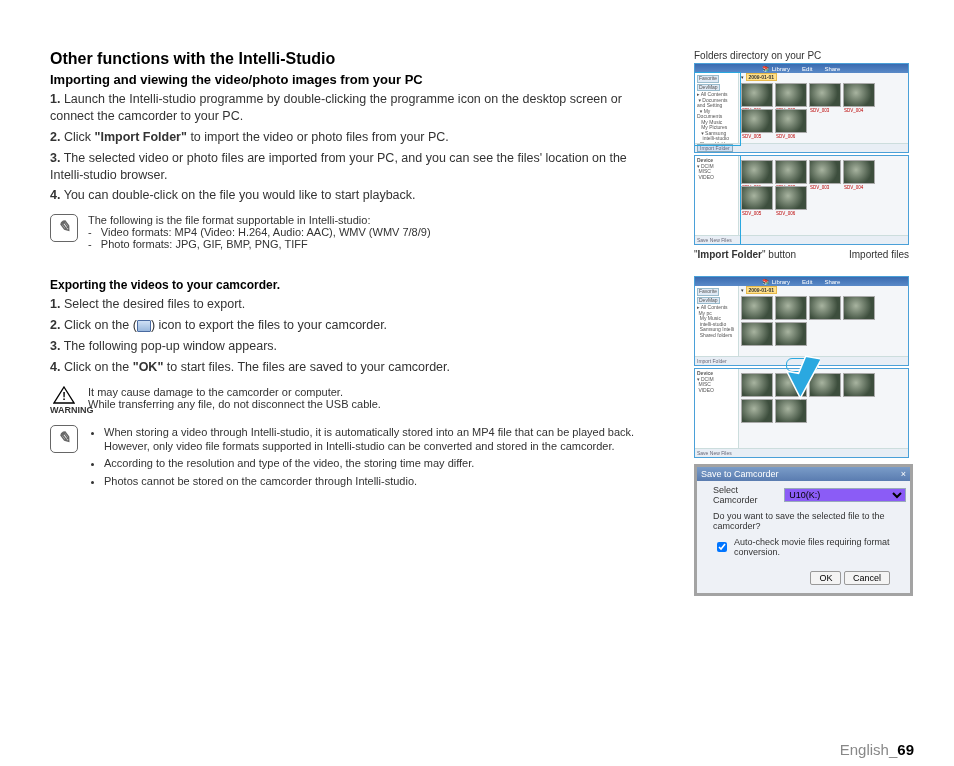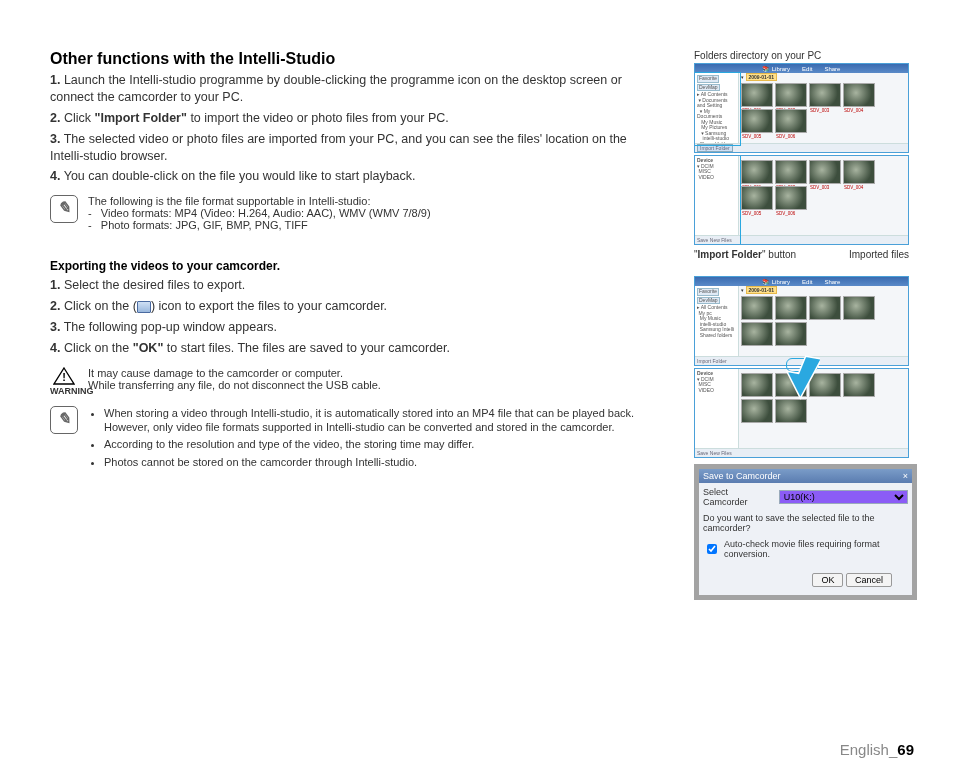--- a/index.html
+++ b/index.html
@@ -147,35 +147,35 @@
     position:absolute; bottom:-7px; left:0; right:0;
     font-size:4.5px; color:#b00; text-align:left; white-space:nowrap;
   }
   .screenshot .botbar{
     position:absolute; bottom:0; left:0; right:0; height:8px;
     background:#e8eef5; border-top:1px solid #cdd;
     font-size:5px; padding-left:2px; line-height:8px; color:#667;
   }
   .sub-captions { display:flex; justify-content:space-between; font-size:10px; margin-top:4px; margin-bottom:16px;}
   .dialog {
-    border:5px solid #a3a3a3;
+    border:3px solid #a3a3a3;
     width:213px;
     margin-top:6px;
     background:#eef1f6;
     font-size:9px;
   }
   .dialog .titlebar{
     background:linear-gradient(#7a9cc8,#5a7cb0);
     color:#fff;
     padding:2px 4px;
     font-size:9px;
     display:flex;
     justify-content:space-between;
   }
-  .dialog .body{ padding:4px; color:#333;}
+  .dialog .body{ padding:4px; color:#333;margin-left:12px;}
   .dialog .row{ margin-bottom:6px; display:flex; align-items:center; gap:4px;}
   .dialog select{ font-size:9px; width:130px; border:1px solid #9ab; background:#8b5cf6;}
   .dialog .btns{ text-align:right; padding:4px 20px 8px 8px;}
   .dialog button{ font-size:9px; padding:1px 8px; border:1px solid #999; background:#f4f4f4; border-radius:2px;}
   .footer {
     position:absolute;
     bottom: 8px;
     right: 40px;
     font-size: 15px;
     color:#888;
@@ -187,20 +187,21 @@
     vertical-align:middle; border-radius:1px;
   }
   .hl-box{ position:absolute; border:1.5px solid #2aa8e0; }
   .big-arrow{ position:absolute; left:50%; top:50%; transform:translate(-50%,-10px);}
 </style>
 </head>
 <body>
 
 <div class="main-col">
   <h1>Other functions with the Intelli-Studio</h1>
+  <h2>Importing and viewing the video/photo images from your PC</h2>
   <ol style="list-style:none; padding-left:0;">
     <li><span class="num">1.</span> <span>Launch the Intelli-studio programme by double-clicking the programme icon on the desktop screen or connect the camcorder to your PC.</span></li>
     <li><span class="num">2.</span> <span>Click </span><b>"Import Folder"</b><span> to import the video or photo files from your PC.</span></li>
     <li><span class="num">3.</span> <span>The selected video or photo files are imported from your PC, and you can see the files' location on the Intelli-studio browser.</span></li>
     <li><span class="num">4.</span> <span>You can double-click on the file you would like to start playback.</span></li>
   </ol>
 
   <div class="note-block">
     <div class="note-icon">✎</div>
     <div>

